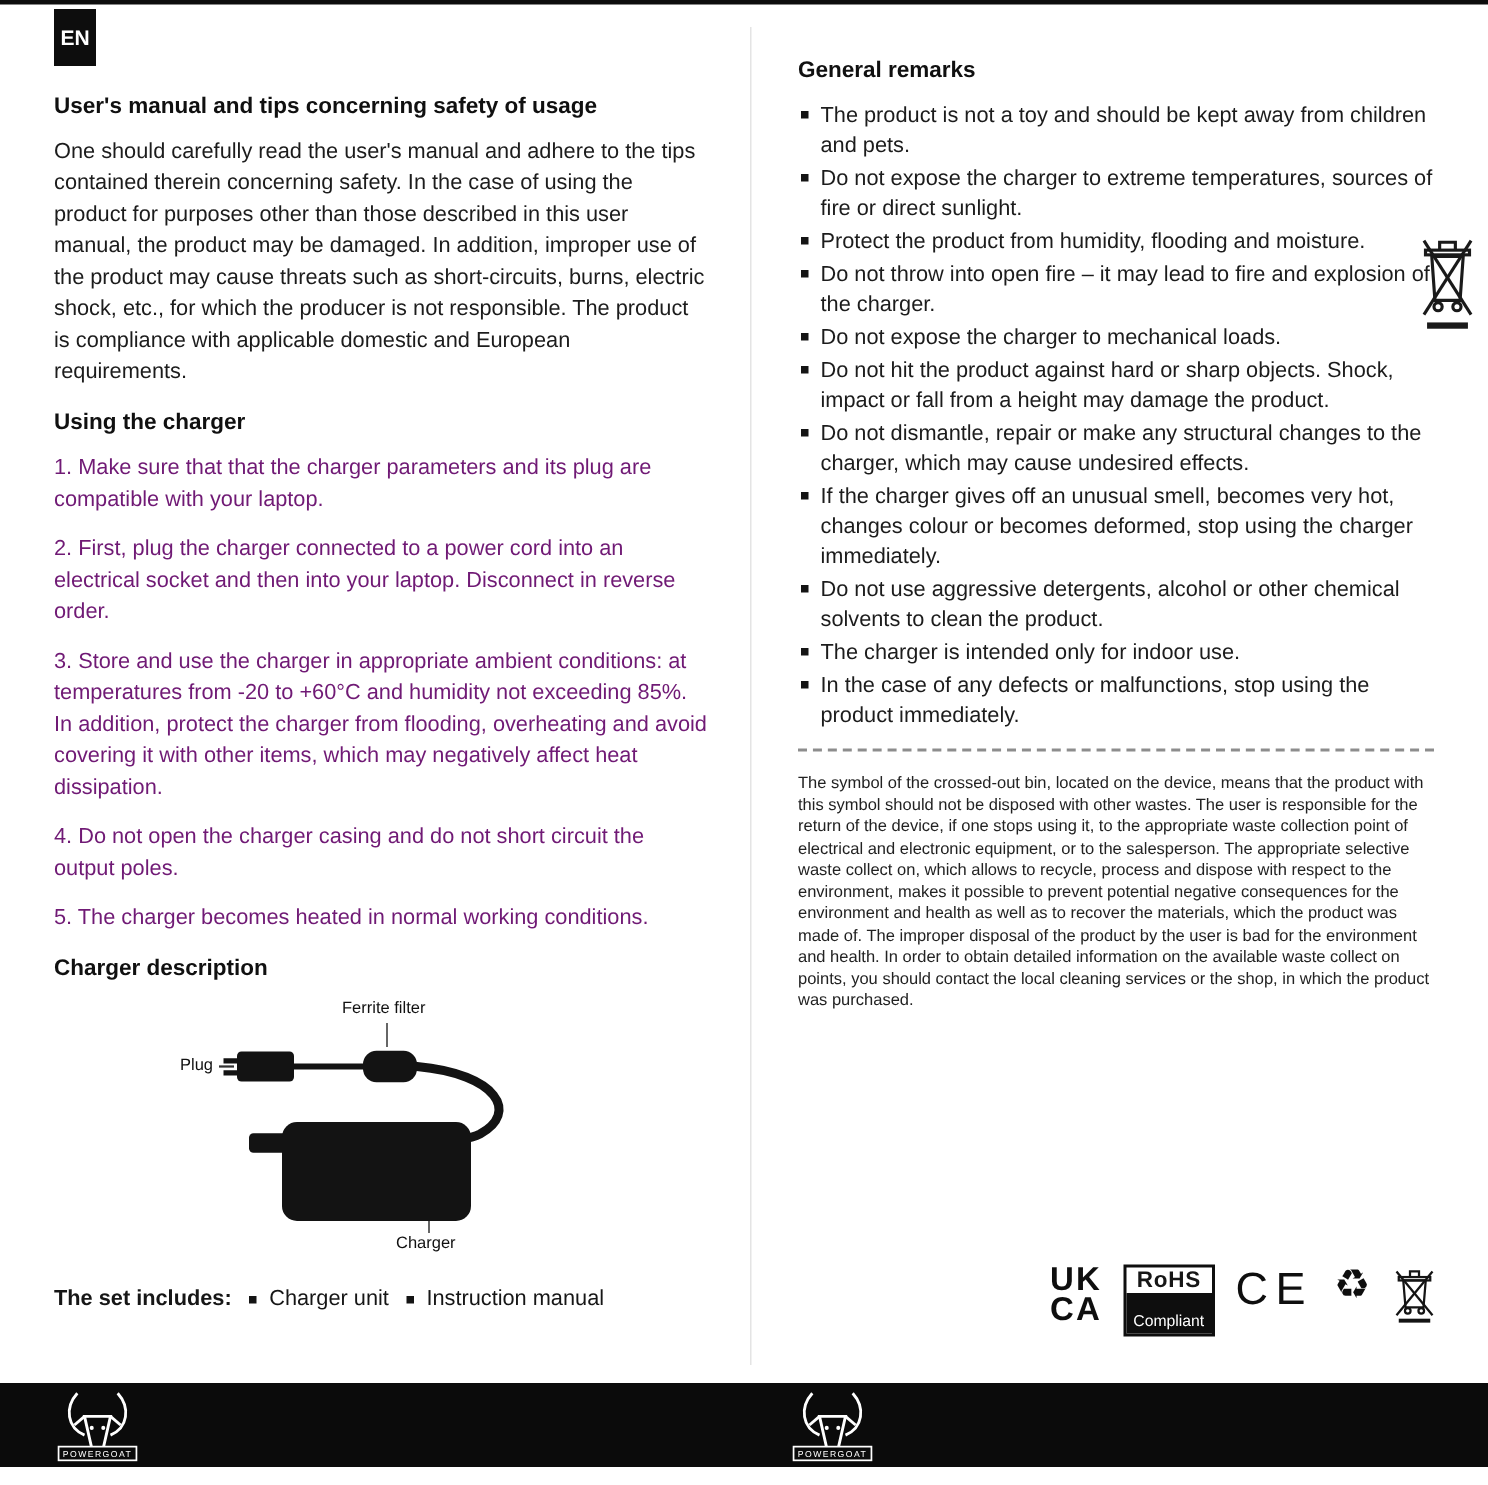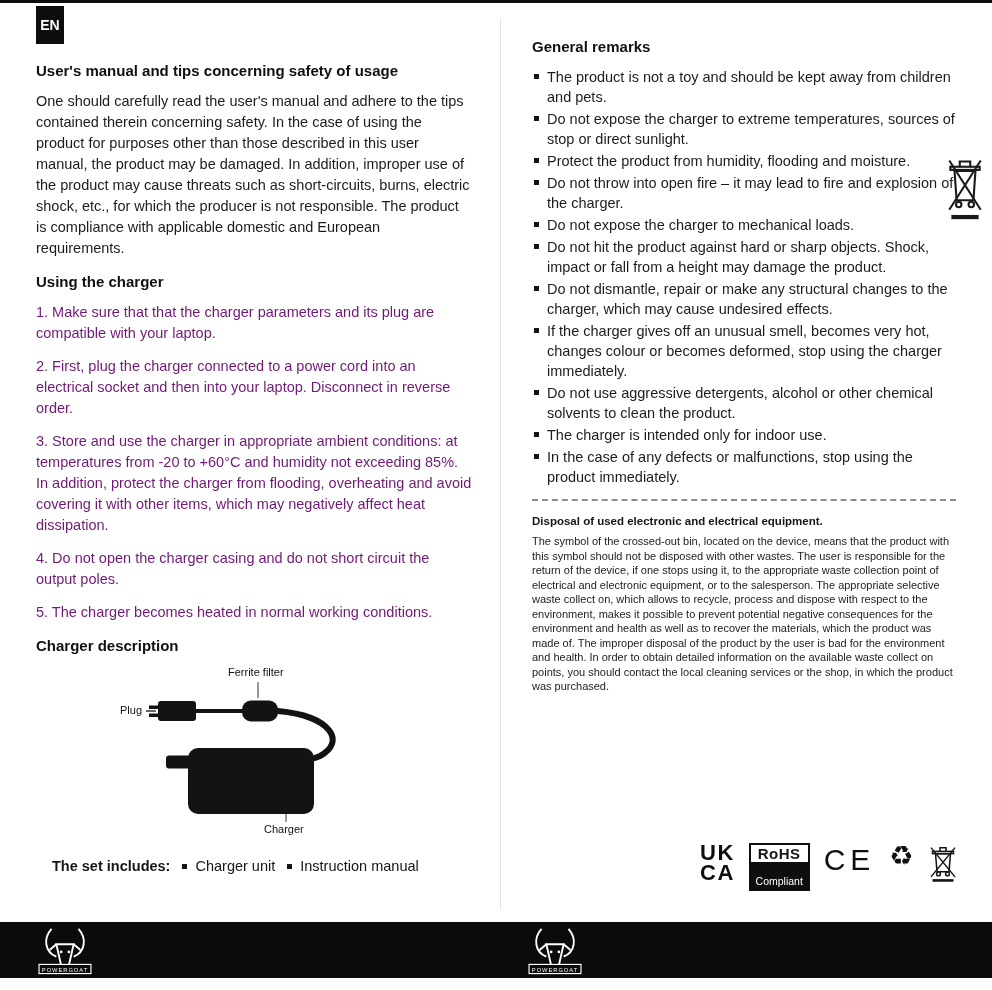--- a/index.html
+++ b/index.html
@@ -35,21 +35,21 @@
 
   
   .diagram { position:relative; width:434px; height:182px; margin-top:6px; }
   .diagram svg { position:absolute; left:0; top:0; }
   .dlabel { position:absolute; font-size:11px; color:#111; }
   .lbl-ferrite { left:192px; top:6px; }
   .lbl-plug { left:84px; top:44px; }
   .lbl-charger { left:228px; top:163px; }
 
   
-  .set-includes { position:absolute; left:52px; top:858px; display:flex; align-items:flex-start; gap:12px; font-size:14.5px; }
+  .set-includes { position:absolute; left:36px; top:858px; display:flex; align-items:flex-start; gap:12px; font-size:14.5px; }
   .set-includes .label { font-weight:700; }
   .set-item { position:relative; padding-left:13px; }
   .set-item::before { content:""; position:absolute; left:0; top:6px; width:4.5px; height:4.5px; background:#141414; }
 
   
   .marks { position:absolute; left:700px; top:843px; display:flex; align-items:flex-start; gap:14px; }
   .ukca { font-weight:700; font-size:22px; line-height:0.92; letter-spacing:1.5px; color:#0e0e0e; }
   .rohs { border:2.5px solid #0e0e0e; text-align:center; }
   .rohs-top { font-weight:700; font-size:15px; padding:0 7px; letter-spacing:0.5px; }
   .rohs-bottom { background:#0e0e0e; color:#fff; font-size:10.5px; padding:13px 4px 2px; }
@@ -129,35 +129,34 @@
       <span class="dlabel lbl-ferrite">Ferrite filter</span>
       <span class="dlabel lbl-plug">Plug</span>
       <span class="dlabel lbl-charger">Charger</span>
     </div>
   </div>
 
   <div class="col-right">
     <h2>General remarks</h2>
     <ul class="remarks-list">
       <li>The product is not a toy and should be kept away from children and pets.</li>
-      <li>Do not expose the charger to extreme temperatures, sources of stop or direct sunlight.</li>
+      <li>Do not expose the charger to extreme temperatures, sources of fire or direct sunlight.</li>
       <li>Protect the product from humidity, flooding and moisture.</li>
       <li>Do not throw into open fire – it may lead to fire and explosion of the charger.</li>
       <li>Do not expose the charger to mechanical loads.</li>
       <li>Do not hit the product against hard or sharp objects. Shock, impact or fall from a height may damage the product.</li>
       <li>Do not dismantle, repair or make any structural changes to the charger, which may cause undesired effects.</li>
       <li>If the charger gives off an unusual smell, becomes very hot, changes colour or becomes deformed, stop using the charger immediately.</li>
       <li>Do not use aggressive detergents, alcohol or other chemical solvents to clean the product.</li>
       <li>The charger is intended only for indoor use.</li>
       <li>In the case of any defects or malfunctions, stop using the product immediately.</li>
     </ul>
 
     <hr class="dashed-divider">
 
-    <h3 class="h-disposal">Disposal of used electronic and electrical equipment.</h3>
     <p class="disposal-body">The symbol of the crossed-out bin, located on the device, means that the product with this symbol should not be disposed with other wastes. The user is responsible for the return of the device, if one stops using it, to the appropriate waste collection point of electrical and electronic equipment, or to the salesperson. The appropriate selective waste collect on, which allows to recycle, process and dispose with respect to the environment, makes it possible to prevent potential negative consequences for the environment and health as well as to recover the materials, which the product was made of. The improper disposal of the product by the user is bad for the environment and health. In order to obtain detailed information on the available waste collect on points, you should contact the local cleaning services or the shop, in which the product was purchased.</p>
   </div>
 
   <div class="set-includes">
     <span class="label">The set includes:</span>
     <span class="set-item">Charger unit</span>
     <span class="set-item">Instruction manual</span>
   </div>
 
   <div class="marks">

